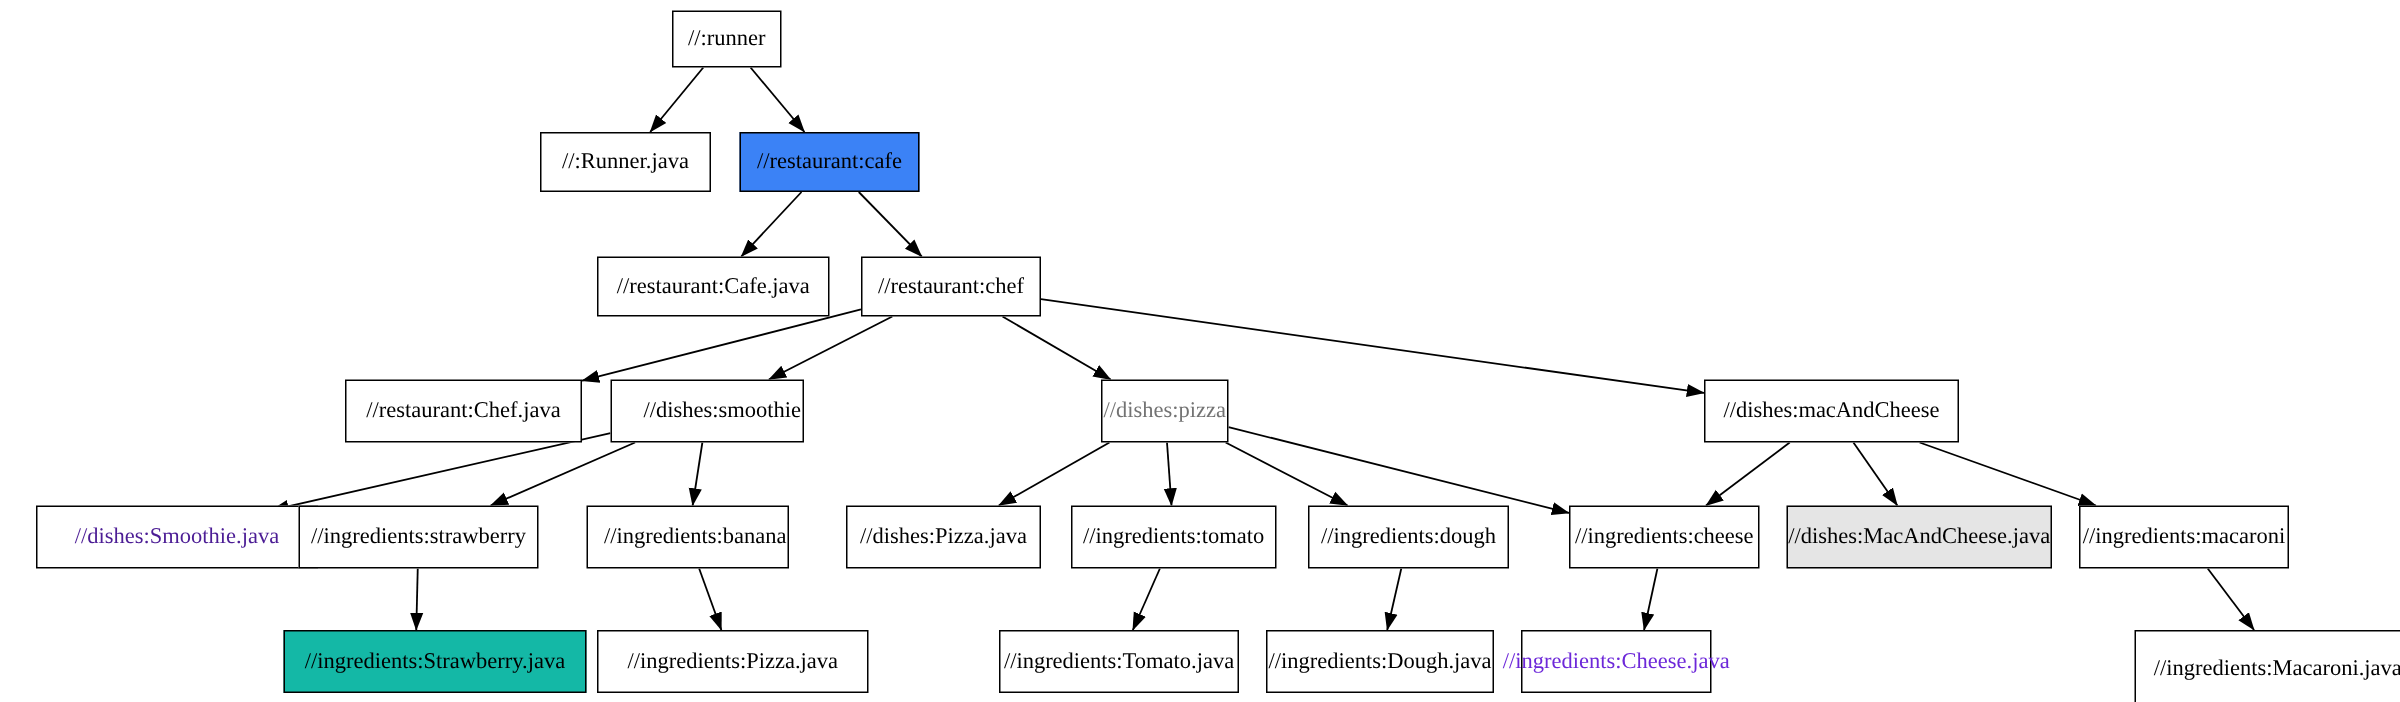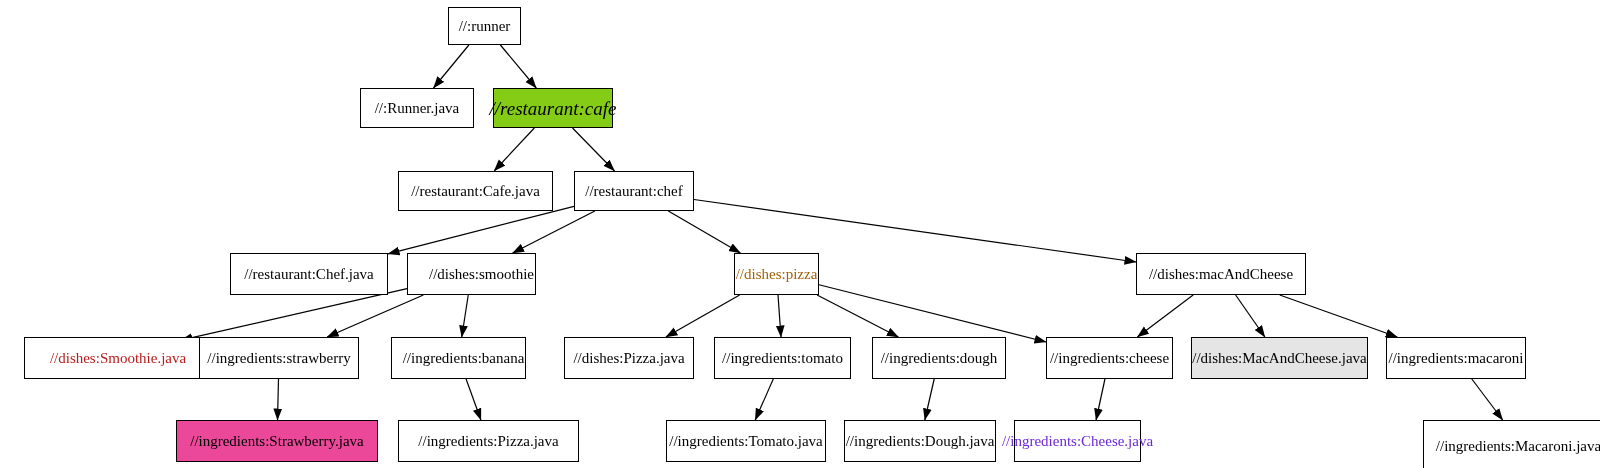--- a/index.html
+++ b/index.html
@@ -56,36 +56,36 @@
         <line x1="1083.94578313253" y1="379" x2="1075.05421686747" y2="420" stroke="#000000" stroke-width="1.2" marker-end="url(#arrowhead)"></line>
         <line x1="1172.125" y1="295" x2="1116.375" y2="337" stroke="#000000" stroke-width="1.2" marker-end="url(#arrowhead)"></line>
         <line x1="1214.625" y1="295" x2="1243.875" y2="337" stroke="#000000" stroke-width="1.2" marker-end="url(#arrowhead)"></line>
         <line x1="1258.75" y1="295" x2="1376.25" y2="337" stroke="#000000" stroke-width="1.2" marker-end="url(#arrowhead)"></line>
         <line x1="1450.813253012048" y1="379" x2="1481.686746987952" y2="420" stroke="#000000" stroke-width="1.2" marker-end="url(#arrowhead)"></line>
       </g>
   </svg>
   <div>
       <div class="node" style="left: 427px; top: 7px; width: 73px; height: 38px; background: rgb(255, 255, 255); border-color: rgb(0, 0, 0); color: rgb(0, 0, 0); font-size: 15px;">//:runner</div>
       <div class="node" style="left: 339px; top: 88px; width: 114px; height: 40px; background: rgb(255, 255, 255); border-color: rgb(0, 0, 0); color: rgb(0, 0, 0); font-size: 15px;">//:Runner.java</div>
-      <div class="node" style="left: 472px; top: 88px; width: 120px; height: 40px; background: #84cc16; border-color: rgb(0, 0, 0); color: rgb(0, 0, 0); font-size: 19px; font-style: italic;">//restaurant:cafe</div>
+      <div class="node" style="left: 472px; top: 88px; width: 120px; height: 40px; background: #3b82f6; border-color: rgb(0, 0, 0); color: rgb(0, 0, 0); font-size: 15px;">//restaurant:cafe</div>
       <div class="node" style="left: 377px; top: 171px; width: 155px; height: 40px; background: rgb(255, 255, 255); border-color: rgb(0, 0, 0); color: rgb(0, 0, 0); font-size: 15px;">//restaurant:Cafe.java</div>
       <div class="node" style="left: 553px; top: 171px; width: 120px; height: 40px; background: rgb(255, 255, 255); border-color: rgb(0, 0, 0); color: rgb(0, 0, 0); font-size: 15px;">//restaurant:chef</div>
       <div class="node" style="left: 209px; top: 253px; width: 158px; height: 42px; background: rgb(255, 255, 255); border-color: rgb(0, 0, 0); color: rgb(0, 0, 0); font-size: 15px;">//restaurant:Chef.java</div>
       <div class="node" style="left: 386px; top: 253px; width: 129px; height: 42px; background: rgb(255, 255, 255); border-color: rgb(0, 0, 0); color: rgb(0, 0, 0); font-size: 15px; padding-left: 20px;">//dishes:smoothie</div>
-      <div class="node" style="left: 713px; top: 253px; width: 85px; height: 42px; background: rgb(255, 255, 255); border-color: rgb(0, 0, 0); color: #a16207; font-size: 15px;">//dishes:pizza</div>
+      <div class="node" style="left: 713px; top: 253px; width: 85px; height: 42px; background: rgb(255, 255, 255); border-color: rgb(0, 0, 0); color: #737373; font-size: 15px;">//dishes:pizza</div>
       <div class="node" style="left: 1115px; top: 253px; width: 170px; height: 42px; background: rgb(255, 255, 255); border-color: rgb(0, 0, 0); color: rgb(0, 0, 0); font-size: 15px;">//dishes:macAndCheese</div>
-      <div class="node" style="left: 3px; top: 337px; width: 188px; height: 42px; background: rgb(255, 255, 255); border-color: rgb(0, 0, 0); color: #b91c1c; font-size: 15px;">//dishes:Smoothie.java</div>
+      <div class="node" style="left: 3px; top: 337px; width: 188px; height: 42px; background: rgb(255, 255, 255); border-color: rgb(0, 0, 0); color: #4c1d95; font-size: 15px;">//dishes:Smoothie.java</div>
       <div class="node" style="left: 178px; top: 337px; width: 160px; height: 42px; background: rgb(255, 255, 255); border-color: rgb(0, 0, 0); color: rgb(0, 0, 0); font-size: 15px;">//ingredients:strawberry</div>
       <div class="node" style="left: 370px; top: 337px; width: 135px; height: 42px; background: rgb(255, 255, 255); border-color: rgb(0, 0, 0); color: rgb(0, 0, 0); font-size: 15px; padding-left: 10px;">//ingredients:banana</div>
       <div class="node" style="left: 543px; top: 337px; width: 130px; height: 42px; background: rgb(255, 255, 255); border-color: rgb(0, 0, 0); color: rgb(0, 0, 0); font-size: 15px;">//dishes:Pizza.java</div>
       <div class="node" style="left: 693px; top: 337px; width: 137px; height: 42px; background: rgb(255, 255, 255); border-color: rgb(0, 0, 0); color: rgb(0, 0, 0); font-size: 15px;">//ingredients:tomato</div>
       <div class="node" style="left: 851px; top: 337px; width: 134px; height: 42px; background: rgb(255, 255, 255); border-color: rgb(0, 0, 0); color: rgb(0, 0, 0); font-size: 15px;">//ingredients:dough</div>
       <div class="node" style="left: 1025px; top: 337px; width: 127px; height: 42px; background: rgb(255, 255, 255); border-color: rgb(0, 0, 0); color: rgb(0, 0, 0); font-size: 15px;">//ingredients:cheese</div>
       <div class="node" style="left: 1170px; top: 337px; width: 177px; height: 42px; background: #e5e5e5; border-color: rgb(0, 0, 0); color: rgb(0, 0, 0); font-size: 15px;">//dishes:MacAndCheese.java</div>
       <div class="node" style="left: 1365px; top: 337px; width: 140px; height: 42px; background: rgb(255, 255, 255); border-color: rgb(0, 0, 0); color: rgb(0, 0, 0); font-size: 15px;">//ingredients:macaroni</div>
-      <div class="node" style="left: 155px; top: 420px; width: 202px; height: 42px; background: #ec4899; border-color: rgb(0, 0, 0); color: rgb(0, 0, 0); font-size: 15px;">//ingredients:Strawberry.java</div>
+      <div class="node" style="left: 168px; top: 420px; width: 202px; height: 42px; background: #14b8a6; border-color: rgb(0, 0, 0); color: rgb(0, 0, 0); font-size: 15px;">//ingredients:Strawberry.java</div>
       <div class="node" style="left: 377px; top: 420px; width: 181px; height: 42px; background: rgb(255, 255, 255); border-color: rgb(0, 0, 0); color: rgb(0, 0, 0); font-size: 15px;">//ingredients:Pizza.java</div>
       <div class="node" style="left: 645px; top: 420px; width: 160px; height: 42px; background: rgb(255, 255, 255); border-color: rgb(0, 0, 0); color: rgb(0, 0, 0); font-size: 15px;">//ingredients:Tomato.java</div>
       <div class="node" style="left: 823px; top: 420px; width: 152px; height: 42px; background: rgb(255, 255, 255); border-color: rgb(0, 0, 0); color: rgb(0, 0, 0); font-size: 15px;">//ingredients:Dough.java</div>
       <div class="node" style="left: 993px; top: 420px; width: 127px; height: 42px; background: rgb(255, 255, 255); border-color: rgb(0, 0, 0); color: #6d28d9; font-size: 15px;">//ingredients:Cheese.java</div>
       <div class="node" style="left: 1402px; top: 420px; width: 191px; height: 52px; background: rgb(255, 255, 255); border-color: rgb(0, 0, 0); color: rgb(0, 0, 0); font-size: 15px; text-align: right;">//ingredients:Macaroni.java</div>
     </div>
 </div>
 
 </body></html>

